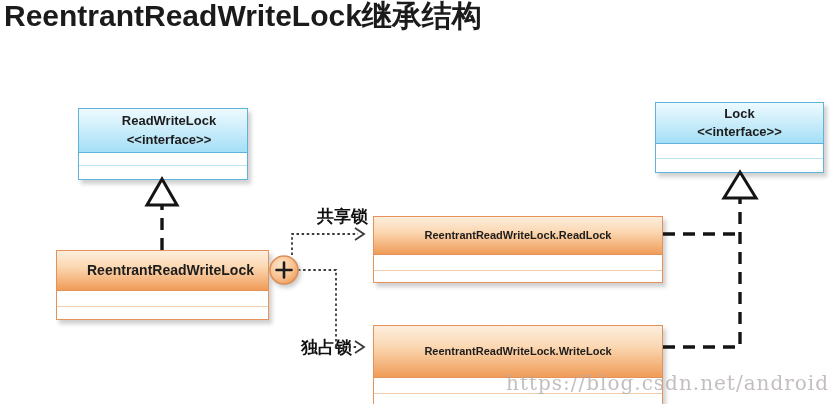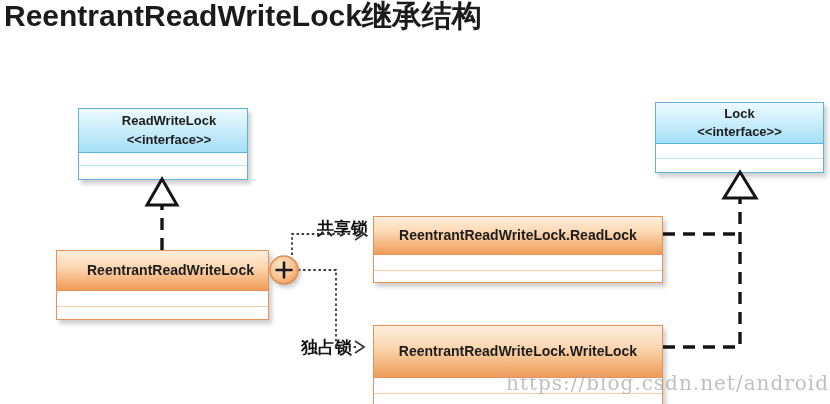--- a/index.html
+++ b/index.html
@@ -21,21 +21,21 @@
   }
   .blue { border-color:#5fb3d9; }
   .blue .hdr {
     background:linear-gradient(180deg,#eefaff 0%,#cdeefb 45%,#a4dff6 100%);
     border-bottom:1.5px solid #5fb3d9; font-size:13px;
   }
   .blue .row2 { border-top:1px solid #bce4f3; }
   .orange { border-color:#e5925a; }
   .orange .hdr {
     background:linear-gradient(180deg,#fdeedd 0%,#fbd8b3 40%,#f09c58 100%);
-    border-bottom:1.5px solid #e5925a; font-size:14px;
+    border-bottom:1.5px solid #e5925a; font-size:11px;
   }
   .orange .row2 { border-top:1px solid #f3cda9; }
   .row { background:#ffffff; }
   .edge-label {
     position:absolute; font-weight:700; font-size:17px; color:#111111; white-space:nowrap;
   }
   .overlay { position:absolute; left:0; top:0; z-index:4; pointer-events:none; }
   .dash-bold { stroke:#141414; stroke-width:3.4; fill:none; stroke-dasharray:12 8; }
   .tri { fill:#ffffff; stroke:#141414; stroke-width:3; stroke-linejoin:miter; }
   .dot-thin { stroke:#3a3a3a; stroke-width:1.8; fill:none; stroke-dasharray:2.5 2.6; }
@@ -119,18 +119,18 @@
   </div>
 
   <div class="uml-box orange" style="left:373px; top:325px; width:290px;">
     <div class="hdr" style="height:52px;">
       <span>ReentrantReadWriteLock.WriteLock</span>
     </div>
     <div class="row" style="height:15px;"></div>
     <div class="row row2" style="height:13px;"></div>
   </div>
 
-  <div class="edge-label" style="left:317px; top:205px;margin-top:12px;">共享锁</div>
+  <div class="edge-label" style="left:317px; top:205px;">共享锁</div>
   <div class="edge-label" style="left:301px; top:336px;font-family:Liberation Serif, serif;">独占锁</div>
 
   <div class="watermark">https://blog.csdn.net/androidsj</div>
 
 </div>
 
 </body></html>

